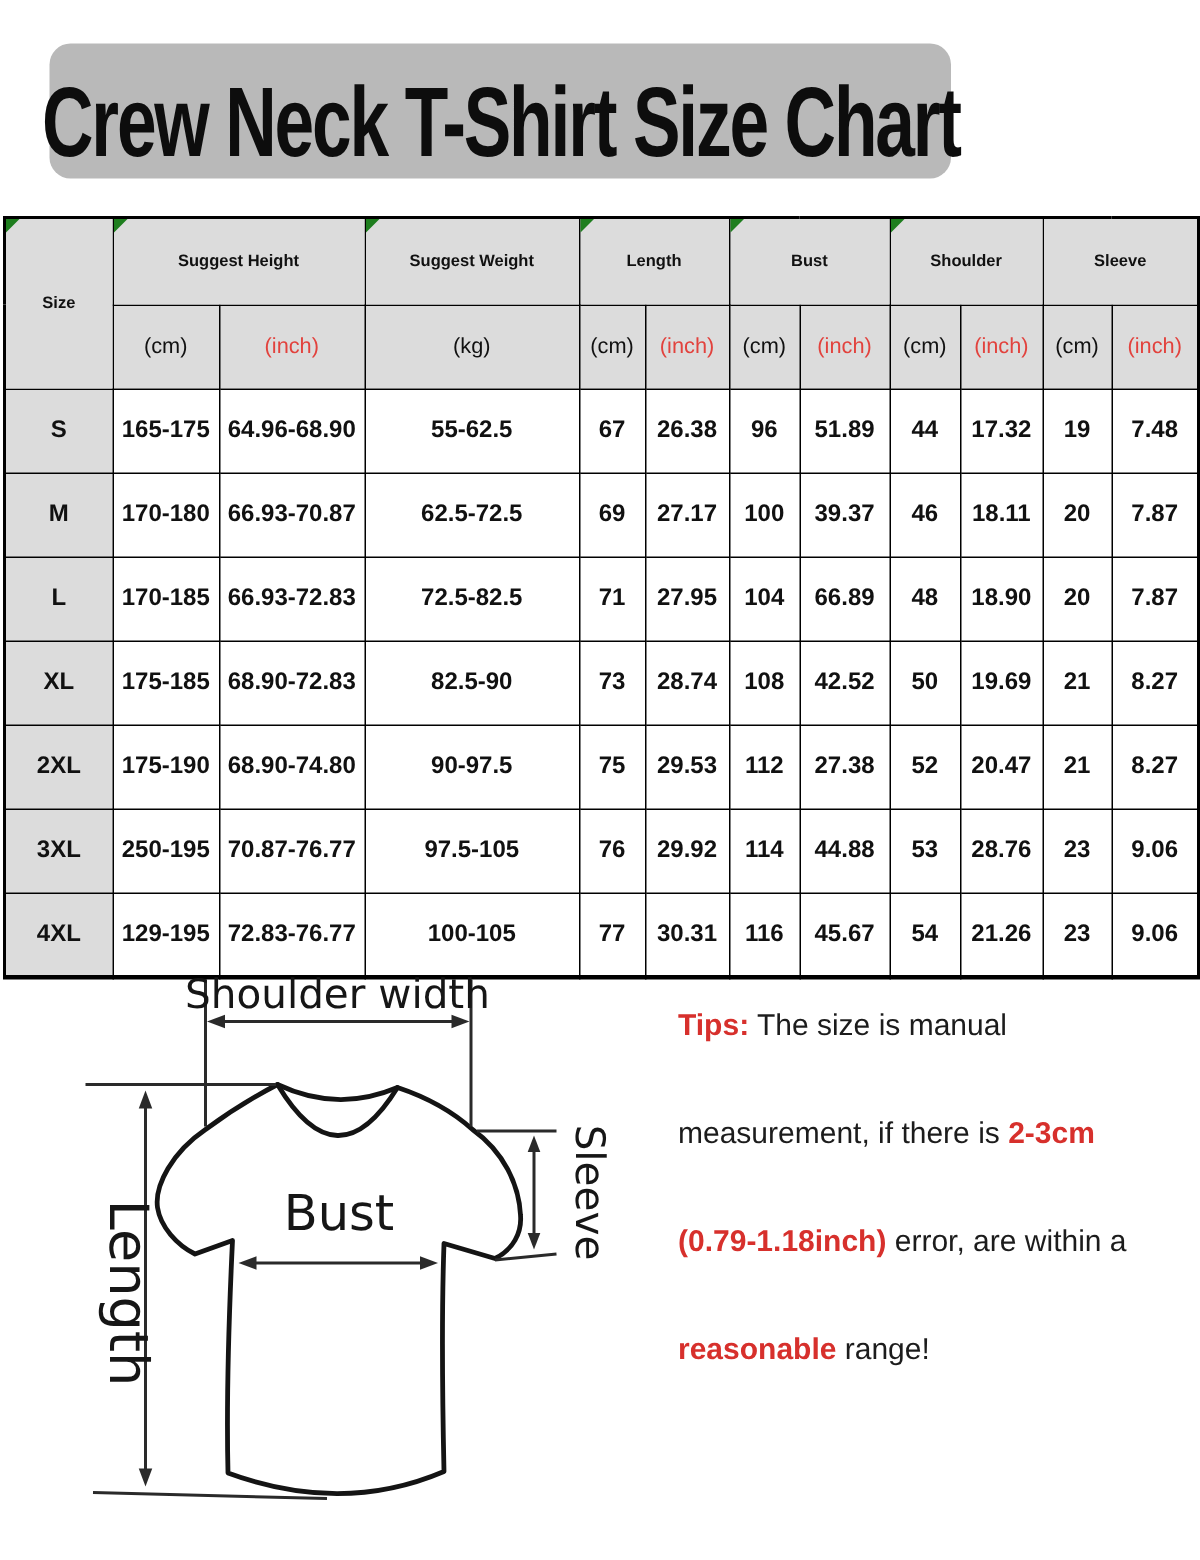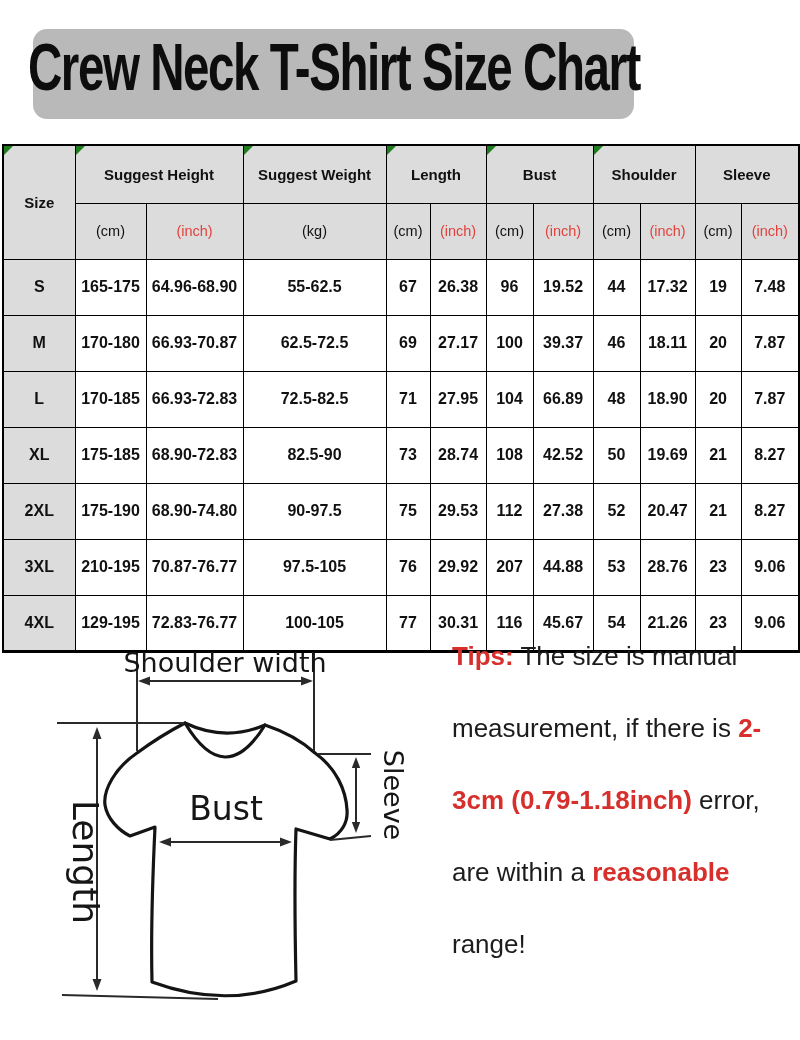--- a/index.html
+++ b/index.html
@@ -5,21 +5,21 @@
   html,body{margin:0;padding:0;}
   body{
     width:800px;height:1040px;position:relative;overflow:hidden;
     background:#ffffff;font-family:"Liberation Sans",sans-serif;
   }
 
   
   .banner{
     position:absolute;left:33px;top:29px;width:601px;height:90px;
     background:var(--banner-gray);border-radius:14px;
-    display:flex;align-items:flex-start;justify-content:center;
+    display:flex;align-items:flex-end;justify-content:center;
   }
   .banner .title{
     font-size:66px;font-weight:bold;letter-spacing:-2px;color:#0d0d0d;
     white-space:nowrap;display:inline-block;transform:scaleX(0.72);
     transform-origin:center;
   }
 
   
   table.size-chart{
     position:absolute;left:2px;top:144px;width:796px;
@@ -27,42 +27,42 @@
     border:2px solid #000;border-bottom:3px solid #000;
   }
   table.size-chart th,table.size-chart td{
     border:1px solid #000;text-align:center;vertical-align:middle;
     padding:0;color:#111;
   }
   thead tr.group-row{height:58px;}
   thead tr.units-row{height:56px;}
   tbody tr{height:56px;}
   th.group{
-    background:var(--header-gray);font-size:15px;font-weight:bold;
+    background:var(--header-gray);font-size:11px;font-weight:bold;
     position:relative;
   }
   th.marker::before{
     content:"";position:absolute;left:0;top:0;width:0;height:0;
     border-top:9px solid var(--marker-green);border-right:9px solid transparent;
   }
   th.unit{background:var(--header-gray);font-size:14.5px;font-weight:normal;}
   th.unit.red{color:var(--unit-red);}
   tbody td{background:#fff;font-size:16px;font-weight:bold;}
   tbody td.size-col{background:var(--header-gray);}
 
   
   .diagram{position:absolute;left:0;top:650px;width:450px;height:390px;}
   .diagram text{
     font-family:"DejaVu Sans","Liberation Sans",sans-serif;fill:#161616;
   }
 
   
   .tips{
-    position:absolute;left:452px;top:620px;width:322px;
-    font-size:26px;line-height:72px;color:#1c1c1c;
+    position:absolute;left:452px;top:648px;width:322px;
+    font-size:20px;line-height:72px;color:#1c1c1c;
   }
   .tips .tips-red{color:var(--accent-red);font-weight:bold;}
 </style>
 </head>
 <body>
 
 <div class="banner">
   <span class="title">Crew Neck T-Shirt Size Chart</span>
 </div>
 
@@ -107,21 +107,21 @@
   </thead>
   <tbody id="table-body">
       <tr>
         <td class="size-col">S</td>
         <td>165-175</td>
         <td>64.96-68.90</td>
         <td>55-62.5</td>
         <td>67</td>
         <td>26.38</td>
         <td>96</td>
-        <td>19.52</td>
+        <td>51.89</td>
         <td>44</td>
         <td>17.32</td>
         <td>19</td>
         <td>7.48</td>
       </tr>
       <tr>
         <td class="size-col">M</td>
         <td>170-180</td>
         <td>66.93-70.87</td>
         <td>62.5-72.5</td>
@@ -171,26 +171,26 @@
         <td>29.53</td>
         <td>112</td>
         <td>27.38</td>
         <td>52</td>
         <td>20.47</td>
         <td>21</td>
         <td>8.27</td>
       </tr>
       <tr>
         <td class="size-col">3XL</td>
-        <td>210-195</td>
+        <td>250-195</td>
         <td>70.87-76.77</td>
         <td>97.5-105</td>
         <td>76</td>
         <td>29.92</td>
-        <td>207</td>
+        <td>114</td>
         <td>44.88</td>
         <td>53</td>
         <td>28.76</td>
         <td>23</td>
         <td>9.06</td>
       </tr>
       <tr>
         <td class="size-col">4XL</td>
         <td>129-195</td>
         <td>72.83-76.77</td>

